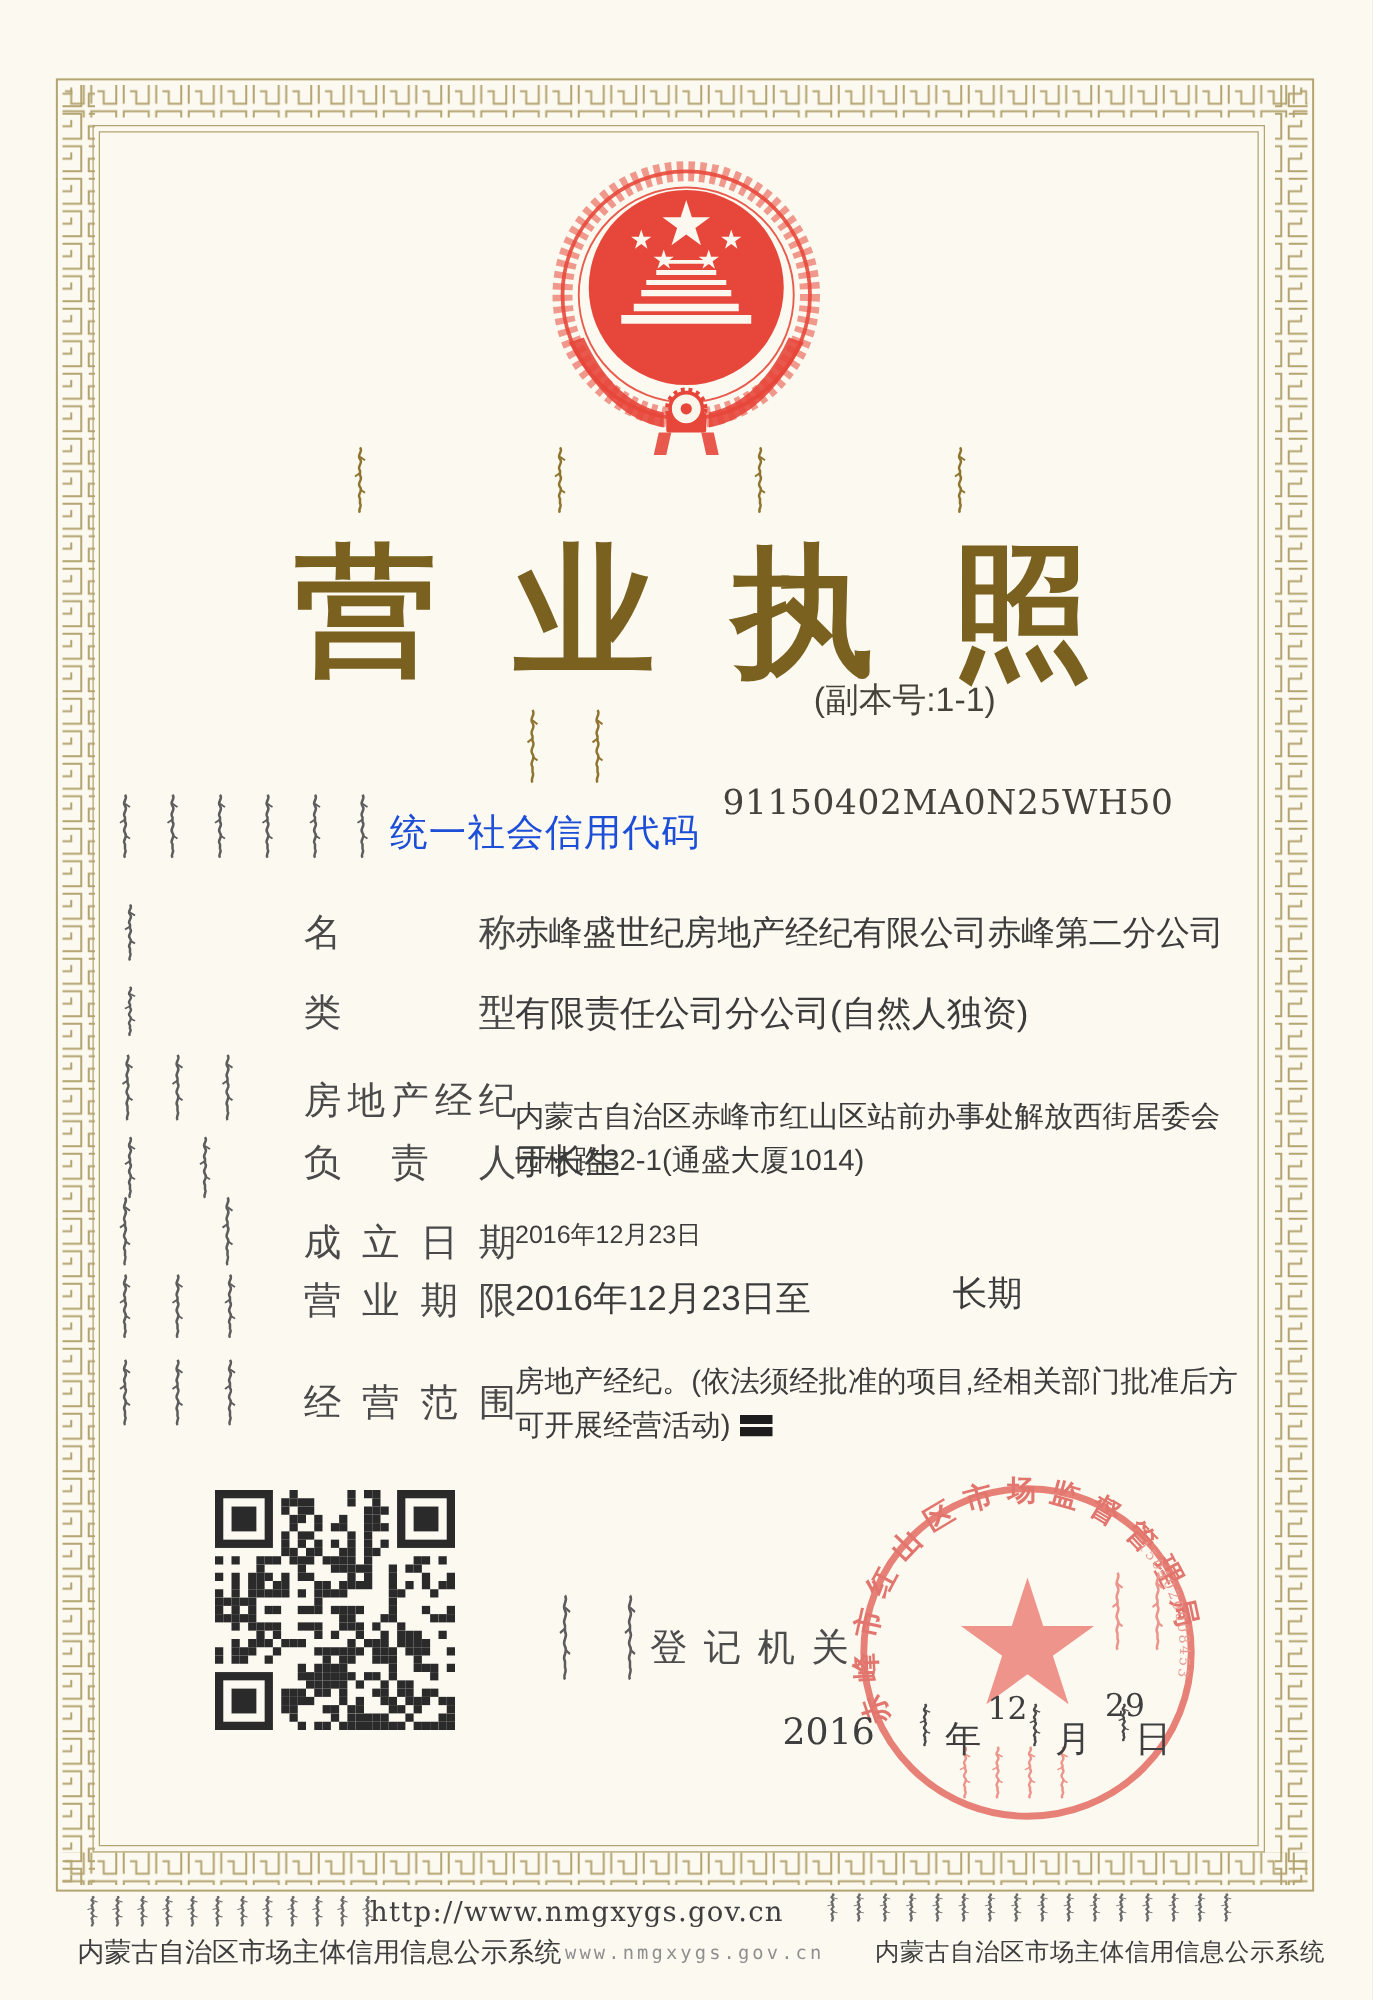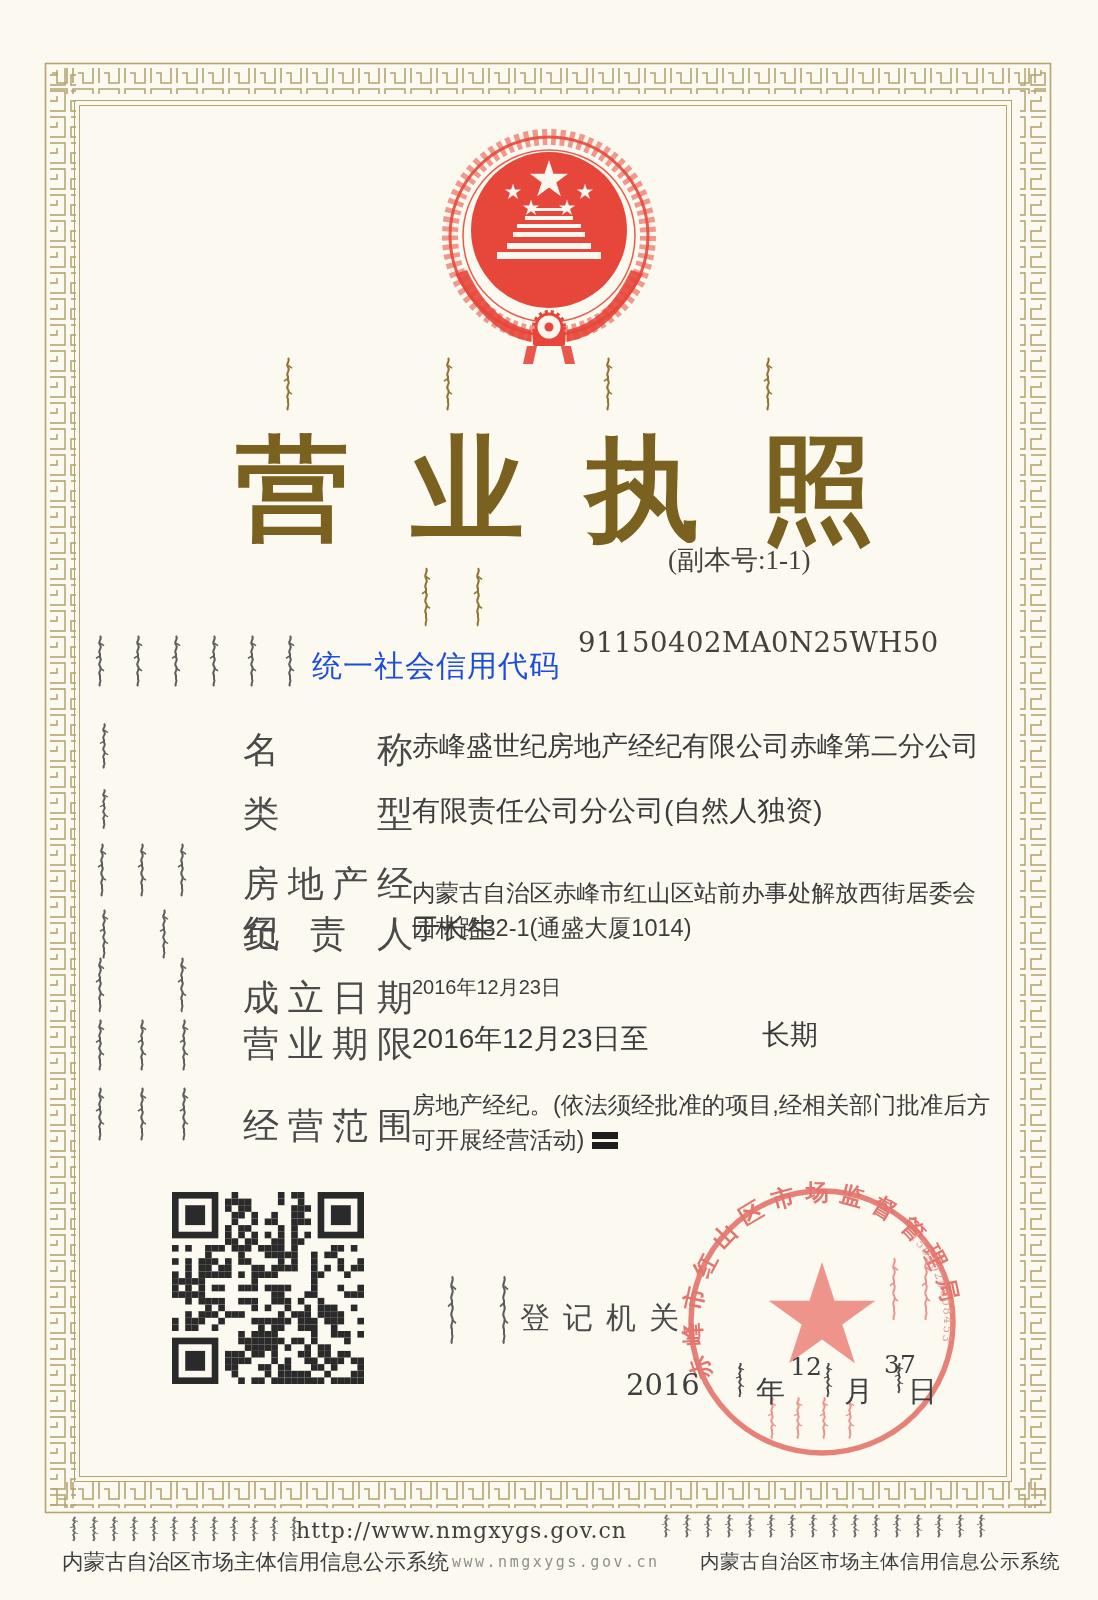--- a/index.html
+++ b/index.html
@@ -16,29 +16,29 @@
   .mg{display:block;}
   .gold{color:#8f7430;}
   .gray{color:#5d5d5d;}
   .pink{color:#ec958c;}
   .dim{color:#6a6a6a;}
   
   .title{position:absolute;left:236px;top:414px;font-size:113px;font-weight:bold;
          letter-spacing:62px;color:#7b6120;white-space:nowrap;}
   .copy-label{position:absolute;left:498px;top:556px;font-size:52px;color:#6d5b2b;
               font-family:"Liberation Serif",serif;letter-spacing:6px;white-space:nowrap;}
-  .copy-number{position:absolute;left:668px;top:542px;font-size:27px;color:#46423a;
-               font-family:Liberation Serif, serif;white-space:nowrap;}
+  .copy-number{position:absolute;left:651px;top:542px;font-size:27px;color:#46423a;
+               font-family:Liberation Sans, sans-serif;white-space:nowrap;}
   
   .credit-label{position:absolute;left:312px;top:646px;font-size:30px;color:#1d4ed8;letter-spacing:1px;}
   .credit-code{position:absolute;left:578px;top:626px;font-size:27.5px;color:#45423c;
                font-family:"DejaVu Serif",serif;letter-spacing:.5px;}
   
   .field-row{position:absolute;left:0;width:1098px;}
-  .flabel{position:absolute;left:243px;width:170px;font-size:36px;color:#4a4a4a;
+  .flabel{position:absolute;left:243px;width:170px;font-size:30px;color:#4a4a4a;
           text-align:justify;text-align-last:justify;}
   .fvalue{position:absolute;left:412px;width:582px;color:#3c3c3c;}
   .v-name{font-size:27px;top:8px;}
   .v-type{font-size:28px;top:6px;}
   .v-prem{font-size:23.5px;line-height:35px;top:4px;margin-top:32px;}
   .v-person{font-size:28px;top:4px;}
   .v-estab{font-size:20px;top:6px;}
   .v-term{font-size:28px;top:6px;}
   .v-scope{font-size:23.5px;line-height:35px;top:4px;}
   .term-extra{position:absolute;left:762px;top:2px;font-size:28px;color:#3c3c3c;}
@@ -644,21 +644,21 @@
       </svg>
     </div>
   <div class="date-part" style="left:756px;top:1372px;font-size:29px;">年</div>
   <div class="date-part serif" style="left:790px;top:1352px;font-size:25px;">12</div>
   <div class="mgc" style="left:822px;top:1362px;color:#4a4a4a;z-index:6;">
       <svg class="mg" width="12" height="36" viewBox="0 0 12 60" preserveAspectRatio="none">
         <use href="#mg-glyph"></use>
       </svg>
     </div>
   <div class="date-part" style="left:844px;top:1372px;font-size:29px;">月</div>
-  <div class="date-part serif" style="left:884px;top:1350px;font-size:25px;">37</div>
+  <div class="date-part serif" style="left:884px;top:1350px;font-size:25px;">29</div>
   <div class="mgc" style="left:893px;top:1362px;color:#4a4a4a;z-index:6;">
       <svg class="mg" width="12" height="32" viewBox="0 0 12 60" preserveAspectRatio="none">
         <use href="#mg-glyph"></use>
       </svg>
     </div>
   <div class="date-part" style="left:908px;top:1372px;font-size:29px;">日</div>
 
   <div class="mgc dim" style="left:68px;top:1516px;gap:8px;">
       <svg class="mg" width="12" height="26" viewBox="0 0 12 60" preserveAspectRatio="none">
         <use href="#mg-glyph"></use>

